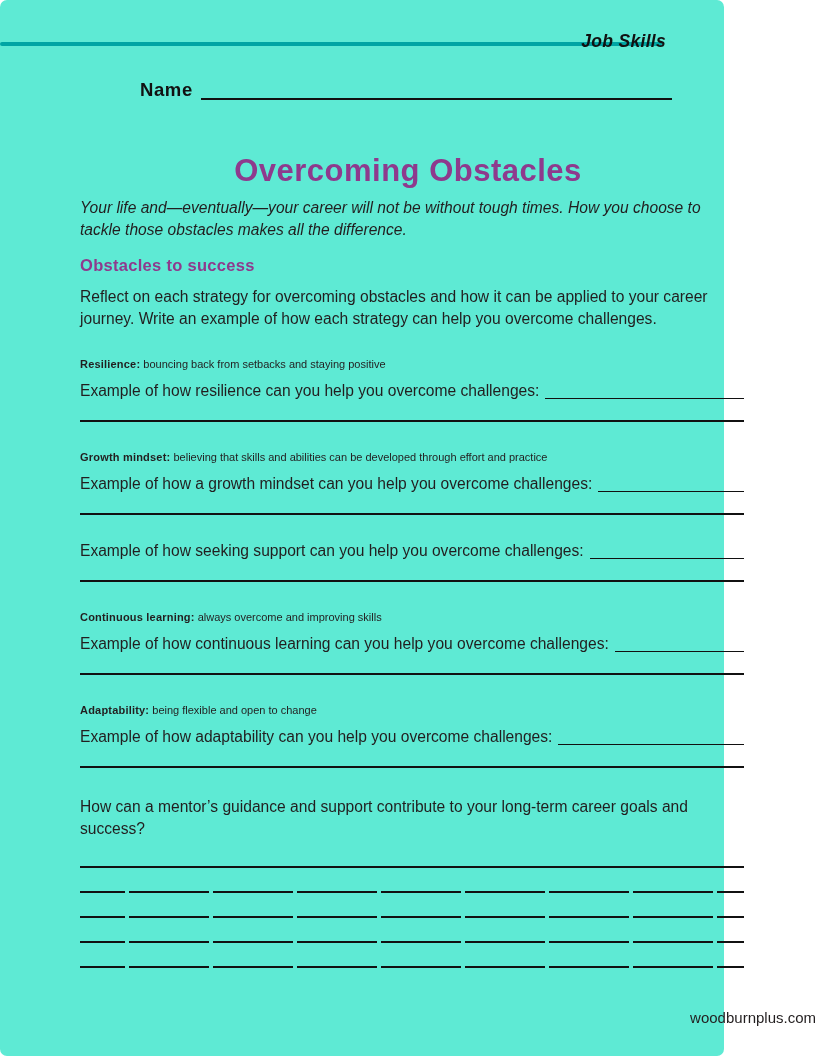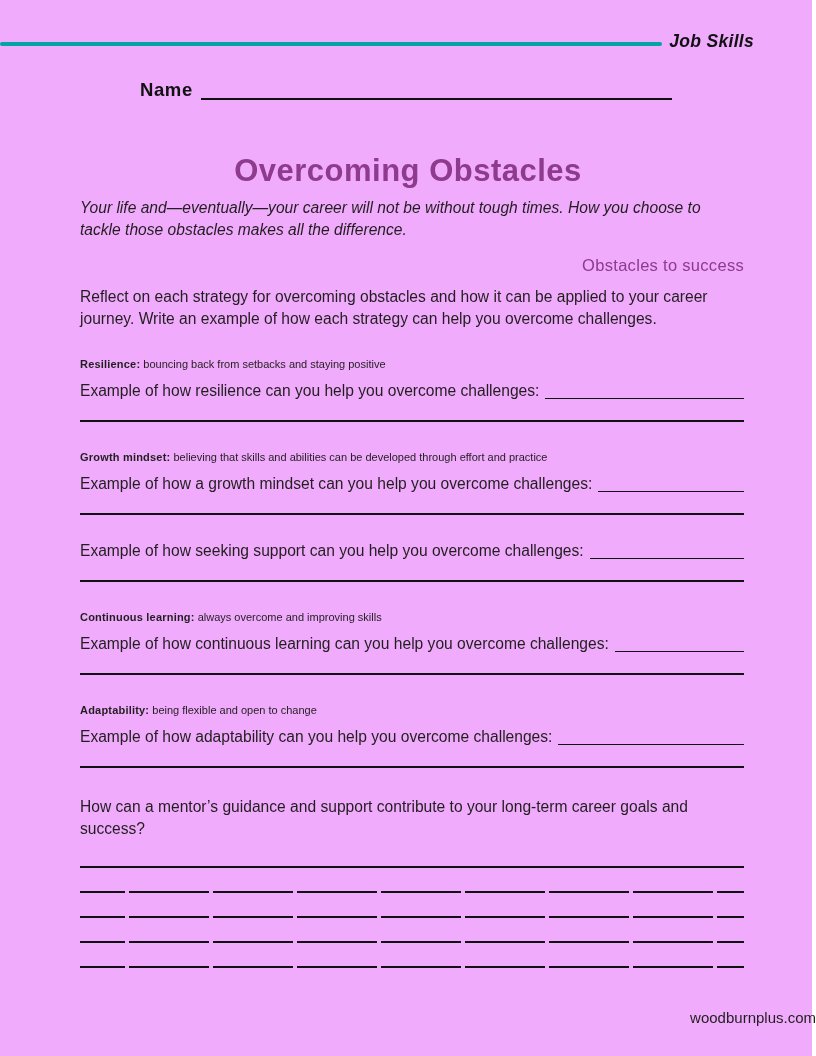--- a/index.html
+++ b/index.html
@@ -4,21 +4,21 @@
 <style>
   * { margin:0; padding:0; box-sizing:border-box; }
   html,body { background:#ffffff; }
   body {
     width:816px; height:1056px;
     font-family:"Liberation Sans", sans-serif;
     color:#221e1f;
     position:relative;
     overflow:hidden;
   }
-  .page { position:relative; width:812px; height:1056px; background:#f0abfc; }
+  .page { position:relative; width:724px; height:1056px; background:#5eead4;border-radius:7px; }
 
   
   .top-rule {
     position:absolute; left:0; top:42px;
     width:662px; height:4px;
     background:#00a5a4; border-radius:2px;
   }
   .brand {
     position:absolute; top:31px; right:58px;
     font-size:17.5px; font-weight:bold; font-style:italic;
@@ -48,23 +48,22 @@
   }
 
   
   .content { position:absolute; left:80px; top:197px; width:664px; }
 
   .intro {
     font-style:italic; font-size:15.6px; line-height:21.5px; color:#221e1f;
   }
   .section-heading {
     margin-top:16px;
-    font-size:16.5px; font-weight:normal; letter-spacing:0.3px;
+    font-size:16.5px; font-weight:bold; letter-spacing:0.3px;
     color:#8e3a8d;
-    text-align:right;
   }
   .instructions { margin-top:11px; font-size:15.6px; line-height:21.5px; }
 
   .strategy { margin-top:25px; }
   .strategy:first-of-type { margin-top:14px; }
   .term-line { font-size:11px; line-height:21px; }
   .term { font-weight:bold; letter-spacing:0.2px; }
   .definition { font-weight:normal; }
   .example-row { display:flex; align-items:flex-end; margin-top:5px; }
   .example-prompt { font-size:15.6px; line-height:22px; white-space:nowrap; }

